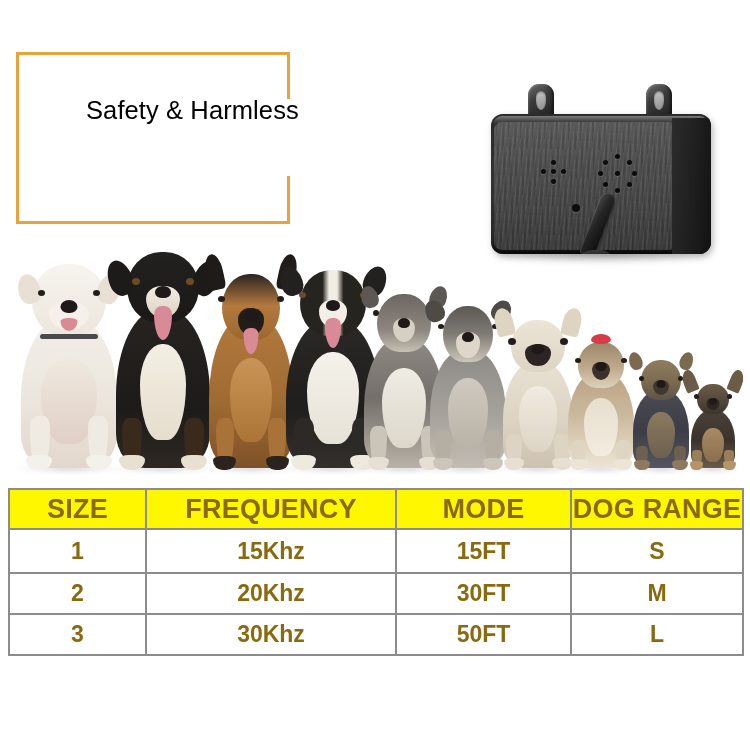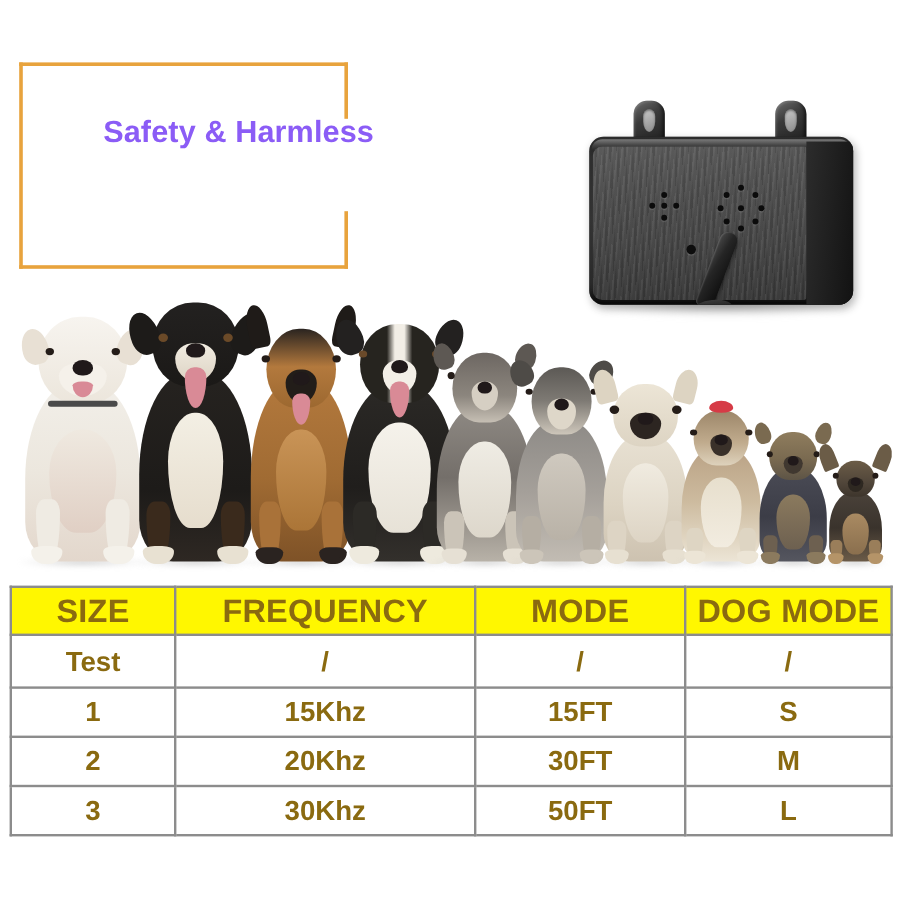--- a/index.html
+++ b/index.html
@@ -36,23 +36,23 @@
   .frame-left    { left: 0;    top: 0;    width: 3px;   height: 172px; }
   .frame-bottom  { left: 0;    top: 169px;width: 274px; height: 3px; }
   .frame-right-t { left: 271px;top: 0;    width: 3px;   height: 47px; }
   .frame-right-b { left: 271px;top: 124px;width: 3px;   height: 48px; }
 
   .headline-text {
     position: absolute;
     left: 48px;
     top: 88px;
     width: 420px;
-    color: #8b5cf6;
+    color: #000000;
     font-size: 25.5px;
-    font-weight: 700;
+    font-weight: 400;
     line-height: 44px;
     letter-spacing: 0.1px;
     white-space: nowrap;
   }
   .headline-text .line1 { display: block; padding-left: 38px; }
   .headline-text .line2 { display: block; padding-left: 12px; }
 
   
   .device-wrap {
     position: absolute;
@@ -560,30 +560,24 @@
       <col class="col-mode">
         <col class="col-freq">
         <col class="col-range">
         <col class="col-size">
     </colgroup>
     <thead>
       <tr>
         <th>SIZE</th>
         <th>FREQUENCY</th>
         <th>MODE</th>
-        <th>DOG MODE</th>
+        <th>DOG RANGE</th>
       </tr>
     </thead>
     <tbody>
-      <tr>
-        <td>Test</td>
-        <td>/</td>
-        <td>/</td>
-        <td>/</td>
-      </tr>
       <tr>
         <td>1</td>
         <td>15Khz</td>
         <td>15FT</td>
         <td>S</td>
       </tr>
       <tr>
         <td>2</td>
         <td>20Khz</td>
         <td>30FT</td>

